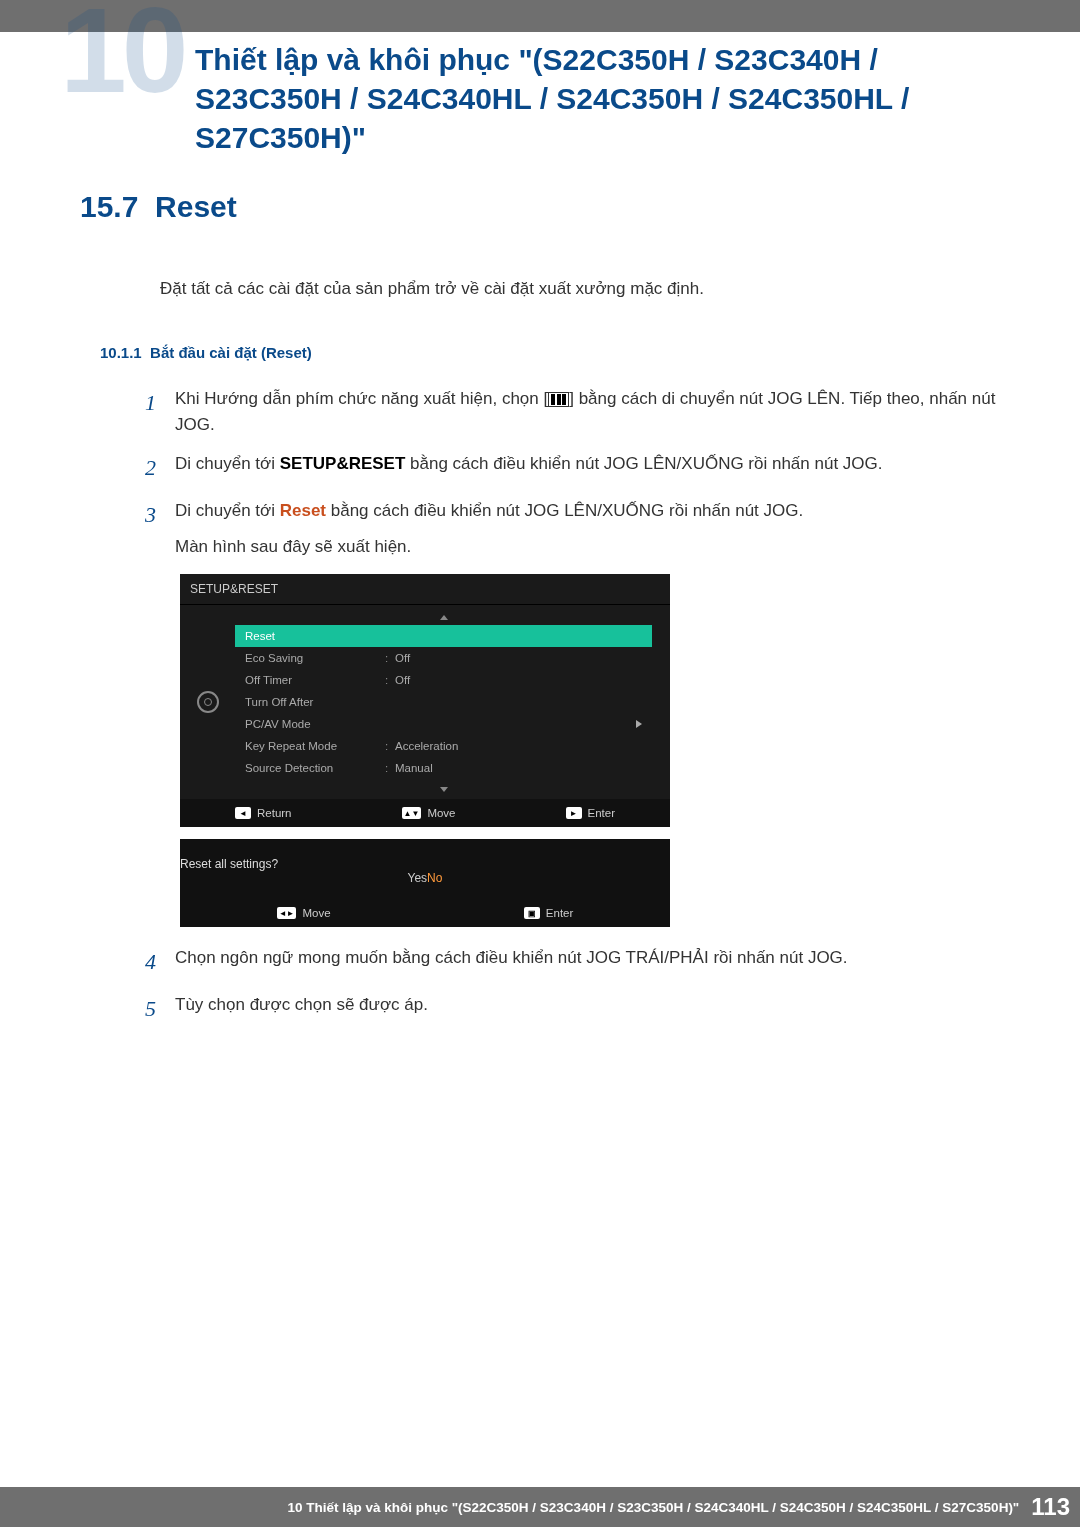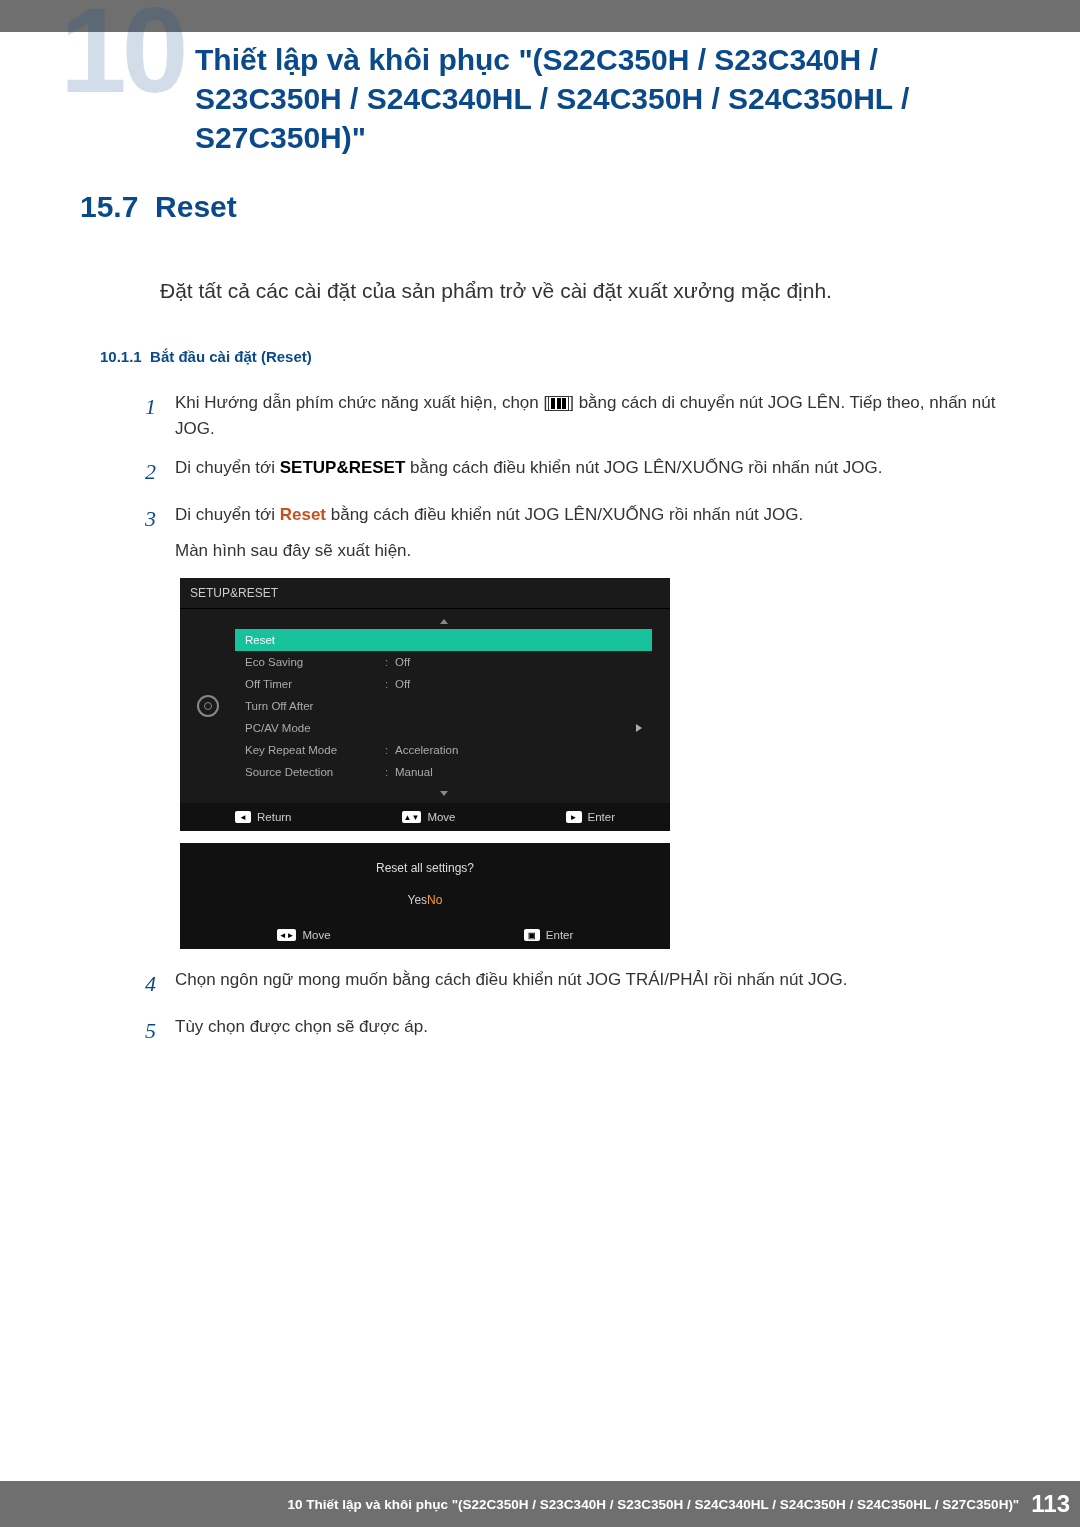--- a/index.html
+++ b/index.html
@@ -44,21 +44,21 @@
     left: 80px;
     right: 60px;
   }
   .section-title {
     font-size: 30px;
     font-weight: bold;
     color: #0a4a8a;
     margin-bottom: 55px;
   }
   .section-desc {
-    font-size: 21px;
+    font-size: 17px;
     margin-left: 80px;
     margin-bottom: 45px;
     color: #333;
   }
   .subsection-title {
     font-size: 15px;
     font-weight: bold;
     color: #0a4a8a;
     margin-left: 20px;
     margin-bottom: 25px;
@@ -181,41 +181,41 @@
     height:12px; min-width:16px; padding:0 2px;
     border-radius:2px;
   }
   .osd-confirm {
     margin-top: 12px;
     background: #111;
     color: #ccc;
     font-size: 12px;
     padding-top: 18px;
   }
-  .confirm-q { text-align: center; margin-bottom: 18px; font-size: 12px; color:#ddd;}
+  .confirm-q { font-size: 12px; color:#ddd;}
   .confirm-opts {
     display:flex; justify-content:center; 
     margin-bottom: 14px; font-size:12px;
   }
   .confirm-opts .no { color: #ff9a3c; text-align: center; }
   .right-tri {
     width:0;height:0;border-top:4px solid transparent;border-bottom:4px solid transparent;border-left:6px solid #aaa;display:inline-block;
   }
   .up-arrow {
     width:0;height:0;border-left:4px solid transparent;border-right:4px solid transparent;border-bottom:5px solid #888;display:inline-block;
   }
   .dn-arrow {
     width:0;height:0;border-left:4px solid transparent;border-right:4px solid transparent;border-top:5px solid #888;display:inline-block;
   }
 
   
   .page-footer {
     position: absolute;
     left: 0; right: 0; bottom: 0;
-    height: 46px;
+    height: 40px;
     background: #6f6f6f;
     color: #fff;
     display: flex;
     align-items: center;
     justify-content: flex-end;
     padding: 0 10px 0 20px;
     font-size: 13.5px;
   }
   .page-footer .ftxt { margin-right: 12px; font-weight: bold; }
   .page-footer .pnum {

